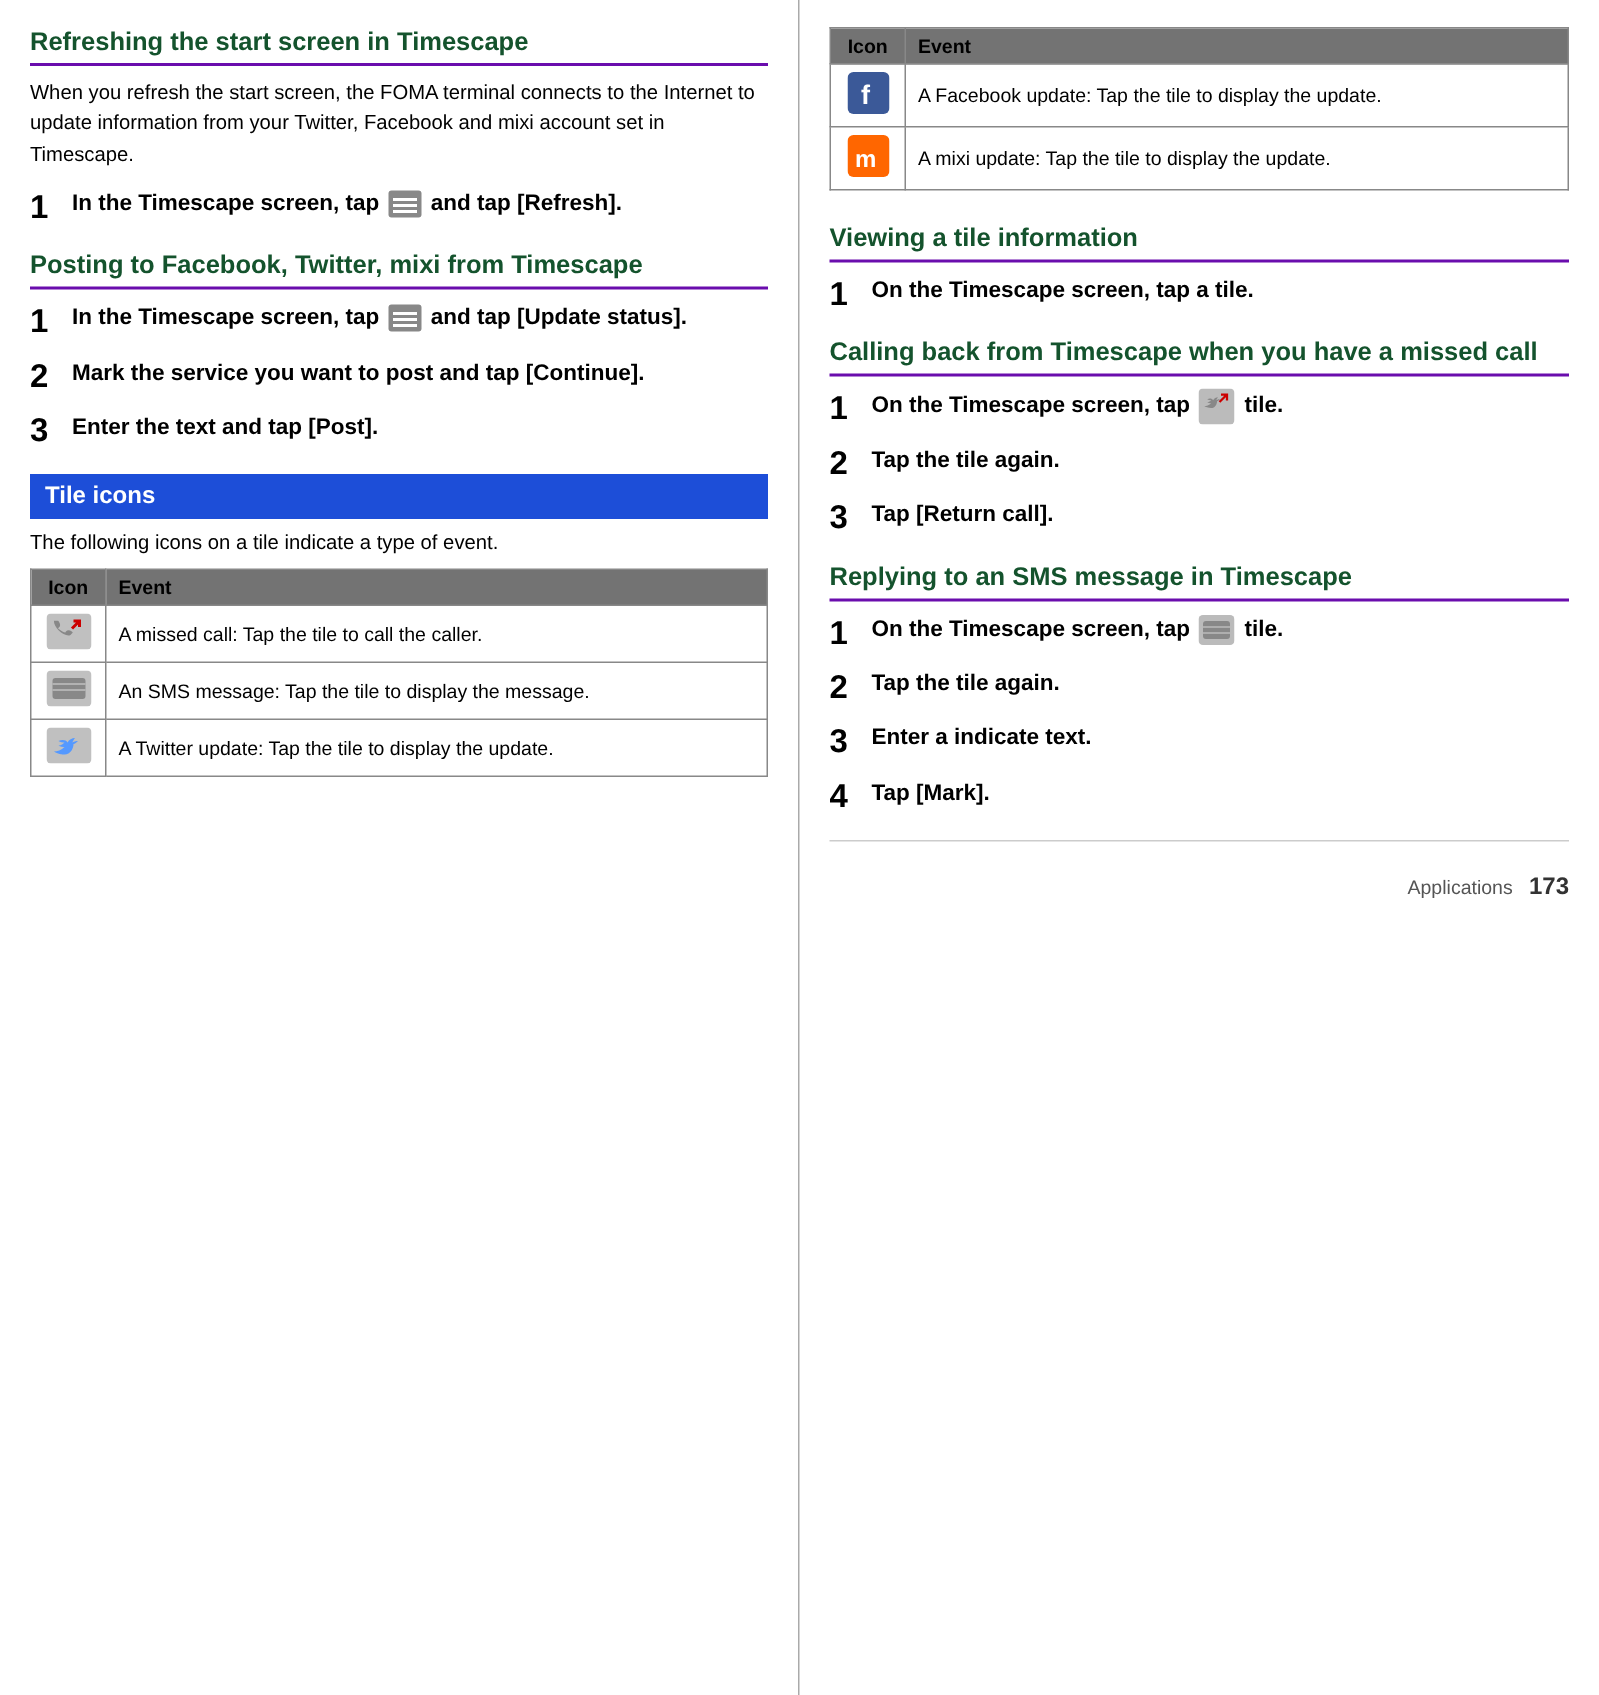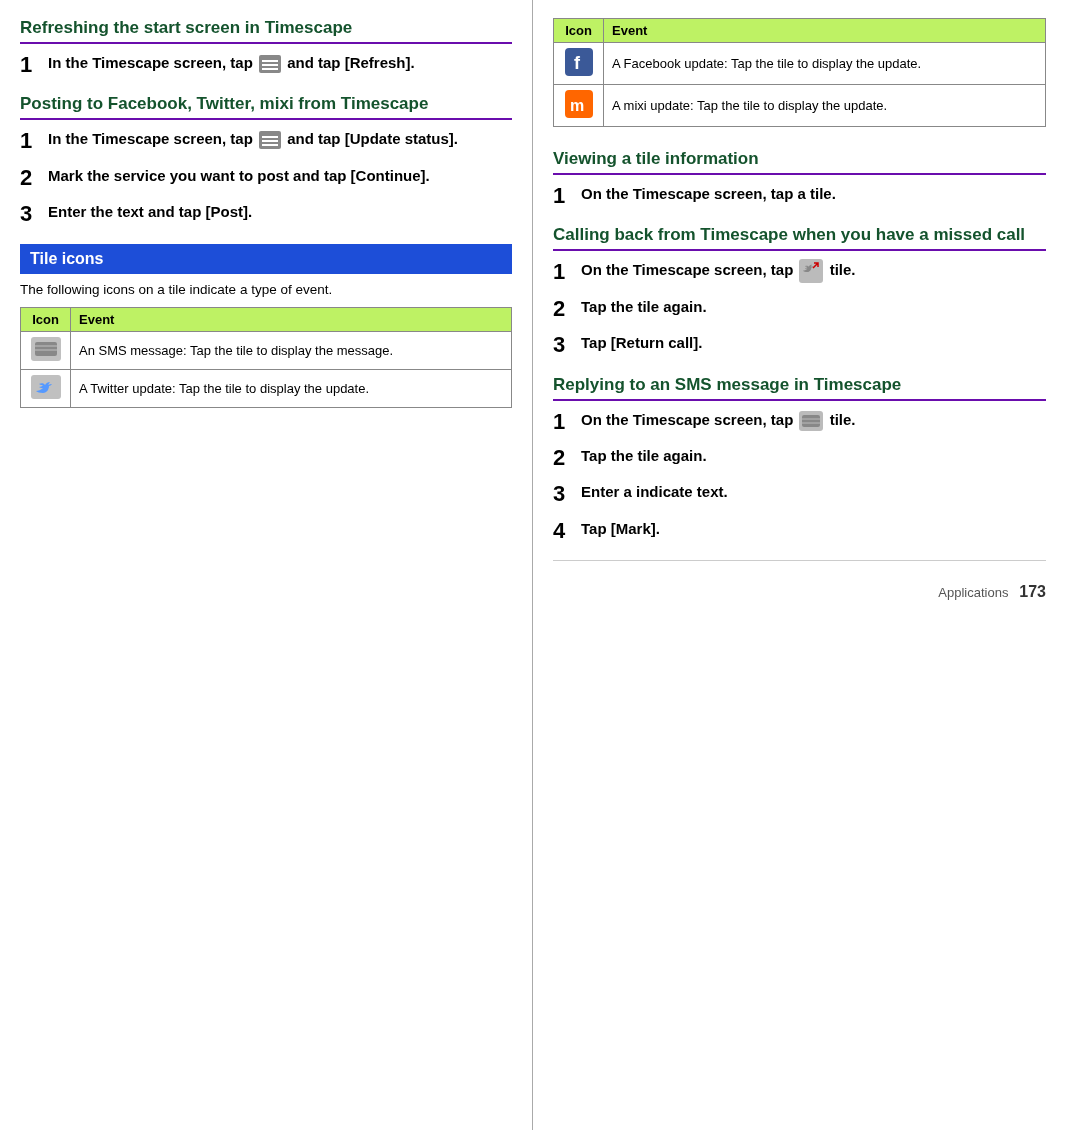--- a/index.html
+++ b/index.html
@@ -81,21 +81,21 @@
     
     .icon-table {
       width: 100%;
       border-collapse: collapse;
       font-size: 13px;
       margin-bottom: 14px;
     }
 
     .icon-table th {
       border: 1px solid #888;
-      background: #bef264;
+      background: #737373;
       padding: 4px 8px;
       text-align: left;
       font-weight: bold;
     }
 
     .icon-table td {
       border: 1px solid #888;
       padding: 5px 8px;
       vertical-align: middle;
     }
@@ -153,20 +153,21 @@
     }
   </style>
 </head>
 <body>
 
 <div class="left-column">
 
   <div class="section-wrapper">
     <div class="section-title">Refreshing the start screen in Timescape</div>
     <hr class="section-divider">
+    <p class="section-text">When you refresh the start screen, the FOMA terminal connects to the Internet to update information from your Twitter, Facebook and mixi account set in Timescape.</p>
     <div class="step-row">
       <div class="step-number">1</div>
       <div class="step-text">
         In the Timescape screen, tap <span class="icon-menu"></span> and tap [Refresh].
       </div>
     </div>
   </div>
 
   <div class="section-wrapper">
     <div class="section-title">Posting to Facebook, Twitter, mixi from Timescape</div>
@@ -192,20 +193,31 @@
     <p class="tile-icons-intro">The following icons on a tile indicate a type of event.</p>
     <table class="icon-table">
       <thead>
         <tr>
           <th class="icon-cell">Icon</th>
           <th>Event</th>
         </tr>
       </thead>
       <tbody>
 
+        <tr>
+          <td class="icon-cell">
+            <svg width="30" height="24" viewBox="0 0 30 24">
+              <rect width="30" height="24" rx="3" fill="#c0c0c0"></rect>
+
+              <path d="M8 6 C8 6 10 8 10 10 C10 12 8 13 8 13 C8 13 12 17 15 17 C15 17 16 15 18 15 C20 15 22 17 22 17 C22 17 20 20 18 20 C12 20 4 12 4 6 Z" fill="#888" transform="scale(0.7) translate(3,1)"></path>
+              <path d="M18 5 L22 5 L22 9 M22 5 L17 10" stroke="#cc0000" stroke-width="2" fill="none"></path>
+            </svg>
+          </td>
+          <td>A missed call: Tap the tile to call the caller.</td>
+        </tr>
 
         <tr>
           <td class="icon-cell">
             <svg width="30" height="24" viewBox="0 0 30 24">
               <rect width="30" height="24" rx="3" fill="#c0c0c0"></rect>
               <rect x="4" y="5" width="22" height="14" rx="2" fill="#888"></rect>
               <line x1="4" y1="9" x2="26" y2="9" stroke="#c0c0c0" stroke-width="1"></line>
               <line x1="4" y1="13" x2="26" y2="13" stroke="#c0c0c0" stroke-width="1"></line>
             </svg>
           </td>

